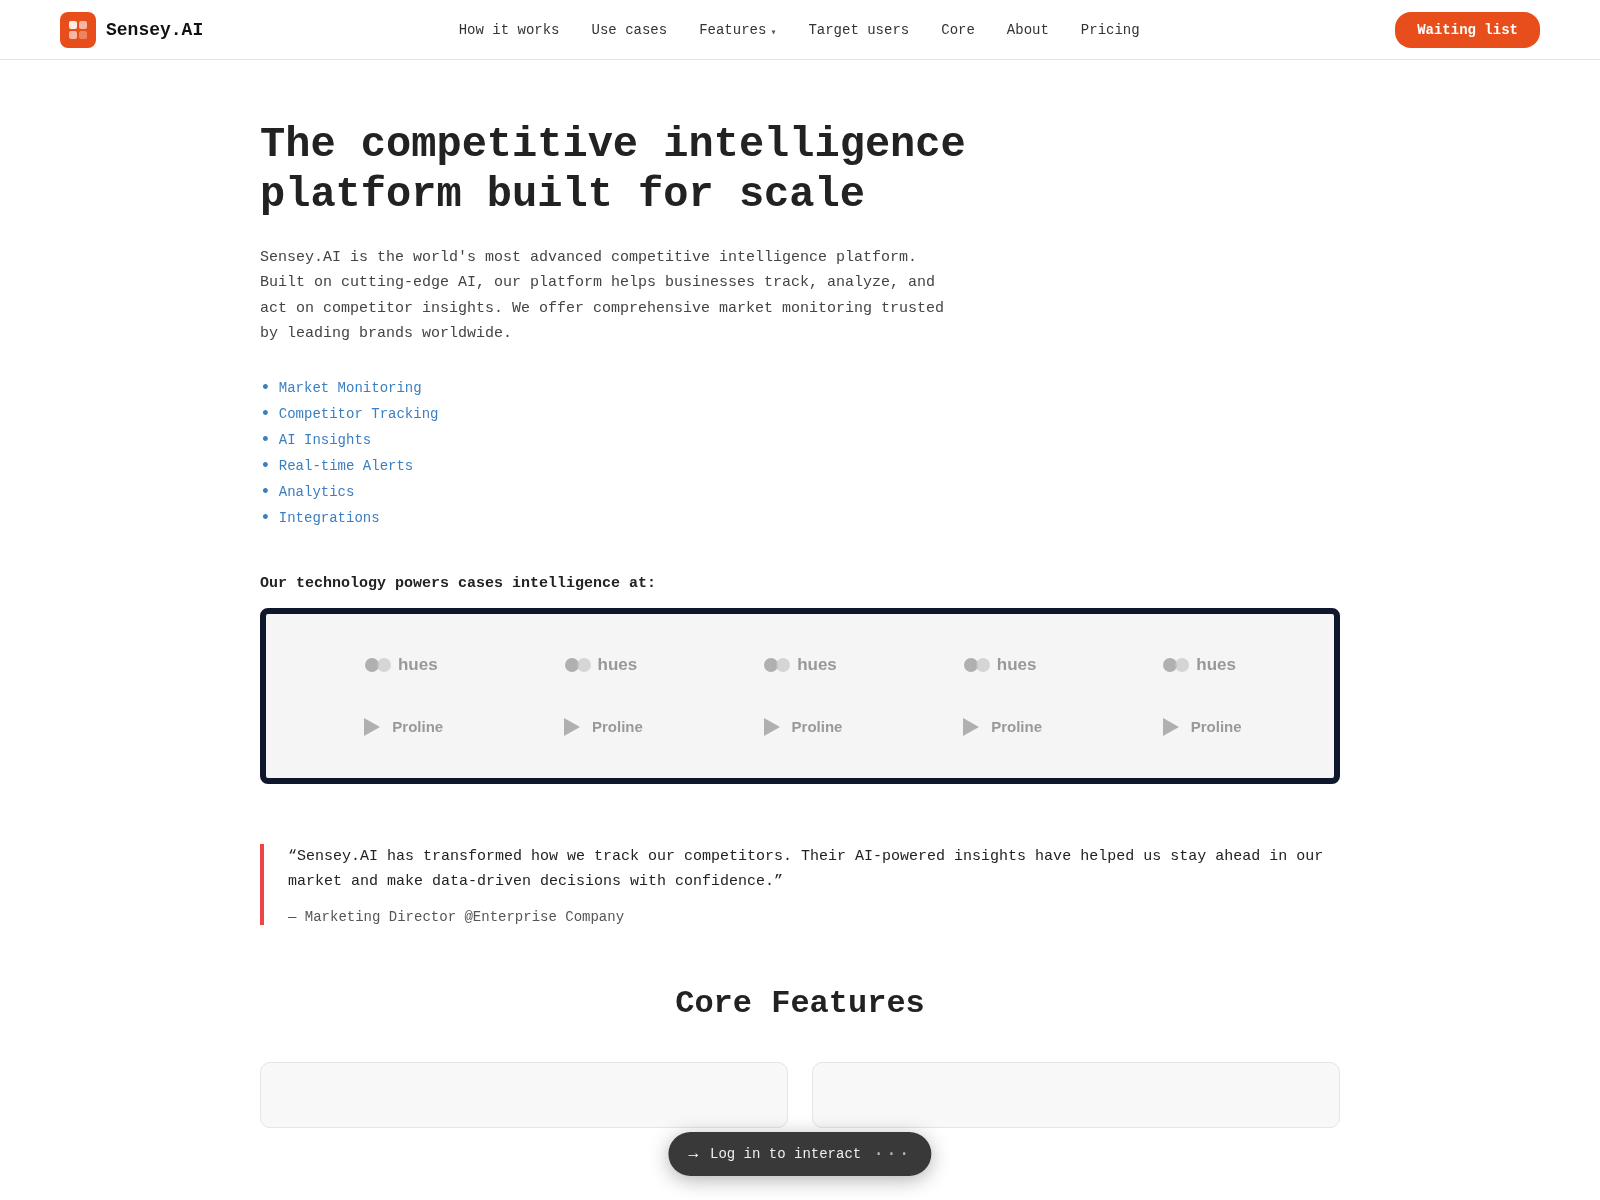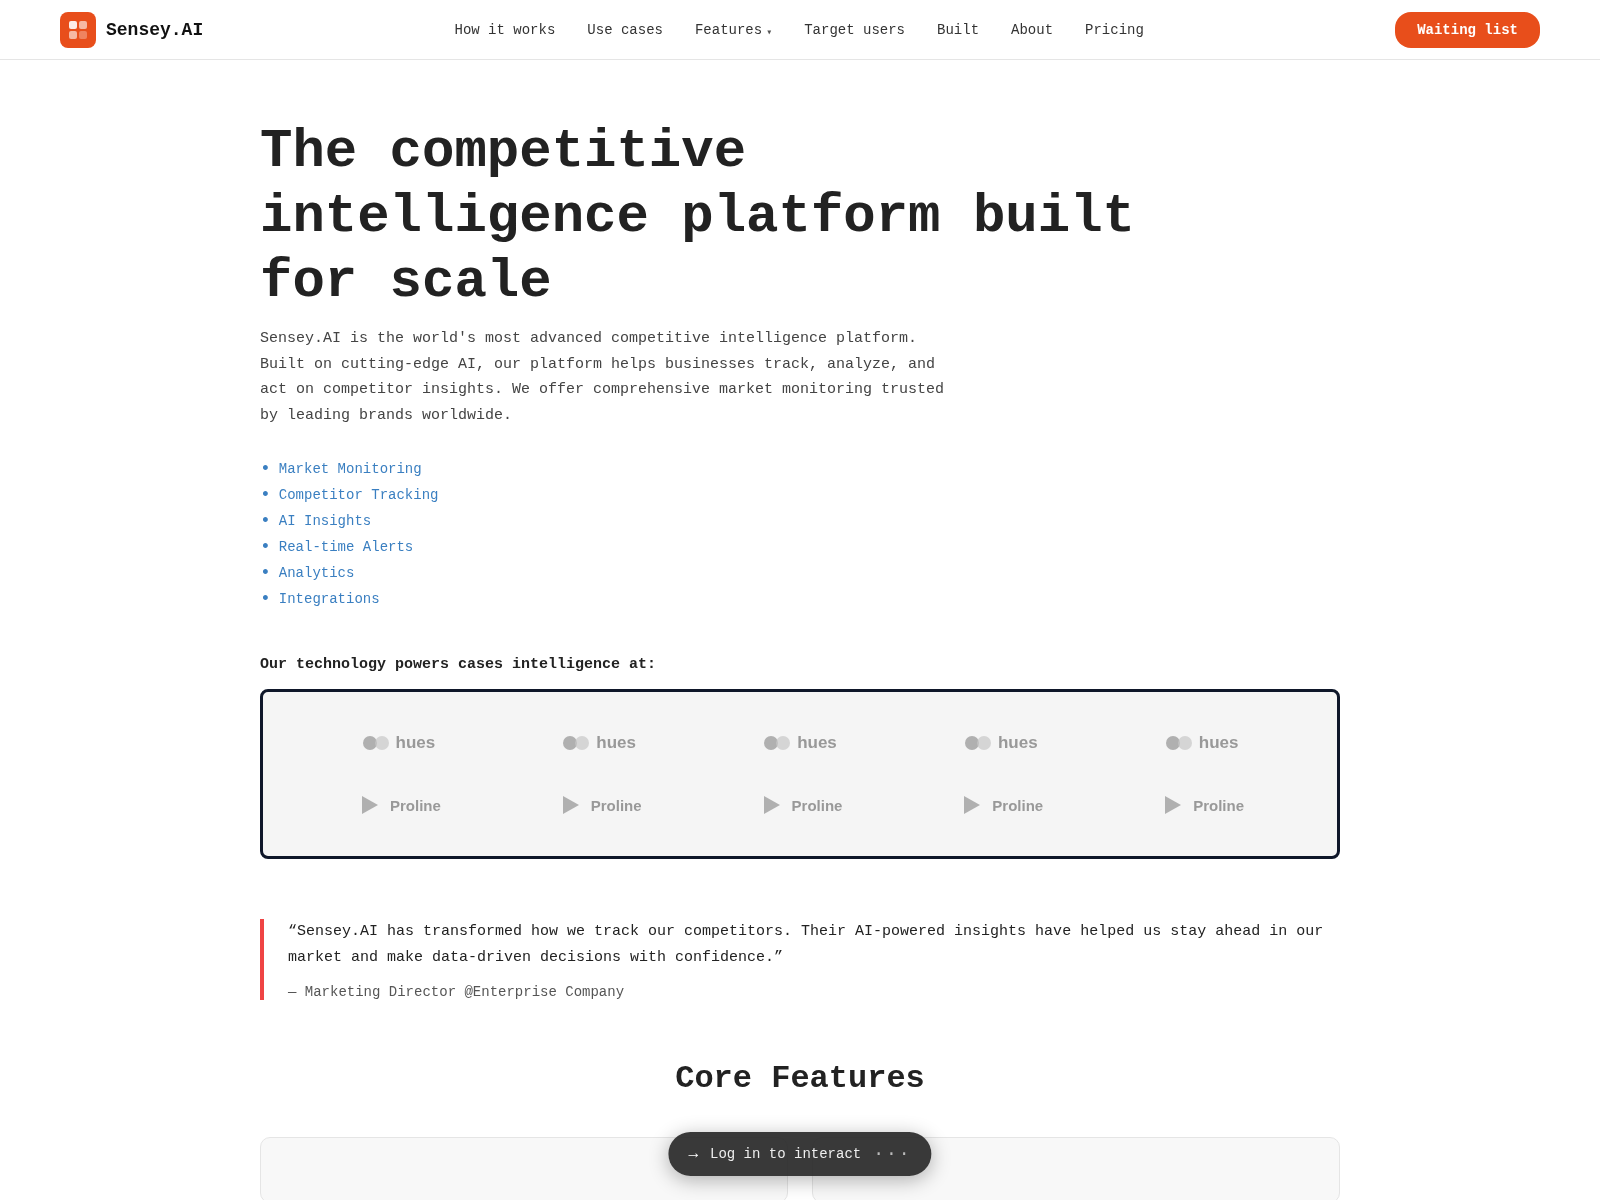--- a/index.html
+++ b/index.html
@@ -76,24 +76,24 @@
     
     .main-content {
       max-width: 1200px;
       margin: 0 auto;
       padding: 60px 60px 0 60px;
     }
 
     
     .hero-section { max-width: 900px; }
     .hero-title {
-      font-size: 54px;
+      font-size: 42px;
       font-weight: 800;
       line-height: 1.2;
-      margin-bottom: 12px;
+      margin-bottom: 24px;
       font-family: 'Courier New', Courier, monospace;
     }
     .hero-desc {
       font-size: 15px;
       line-height: 1.7;
       color: #444;
       max-width: 700px;
       margin-bottom: 32px;
       font-family: 'Courier New', Courier, monospace;
     }
@@ -120,21 +120,21 @@
 
     
     .tech-powers {
       font-size: 15px;
       font-weight: 700;
       margin-bottom: 16px;
       font-family: 'Courier New', Courier, monospace;
     }
     .logo-grid-container {
       background: #f5f5f5;
-      border: 3px solid #0f172a;
+      border: 6px solid #0f172a;
       border-radius: 8px;
       padding: 30px 40px;
       margin-bottom: 60px;
     }
     .logo-grid {
       display: grid;
       grid-template-columns: repeat(5, 1fr);
       gap: 20px 10px;
     }
     .logo-cell {
@@ -255,21 +255,21 @@
     <li>
       <div class="features-nav">
         <a href="#">Features</a>
         <span class="chevron-down">▾</span>
       </div>
     </li>
     <li>
       <a href="#">Target users</a>
     </li>
     <li>
-      <a href="#">Built</a>
+      <a href="#">Core</a>
     </li>
     <li>
       <a href="#">About</a>
     </li>
     <li>
       <a href="#">Pricing</a>
     </li>
   </ul>
 
   <button class="waiting-list-btn">Waiting list</button>

